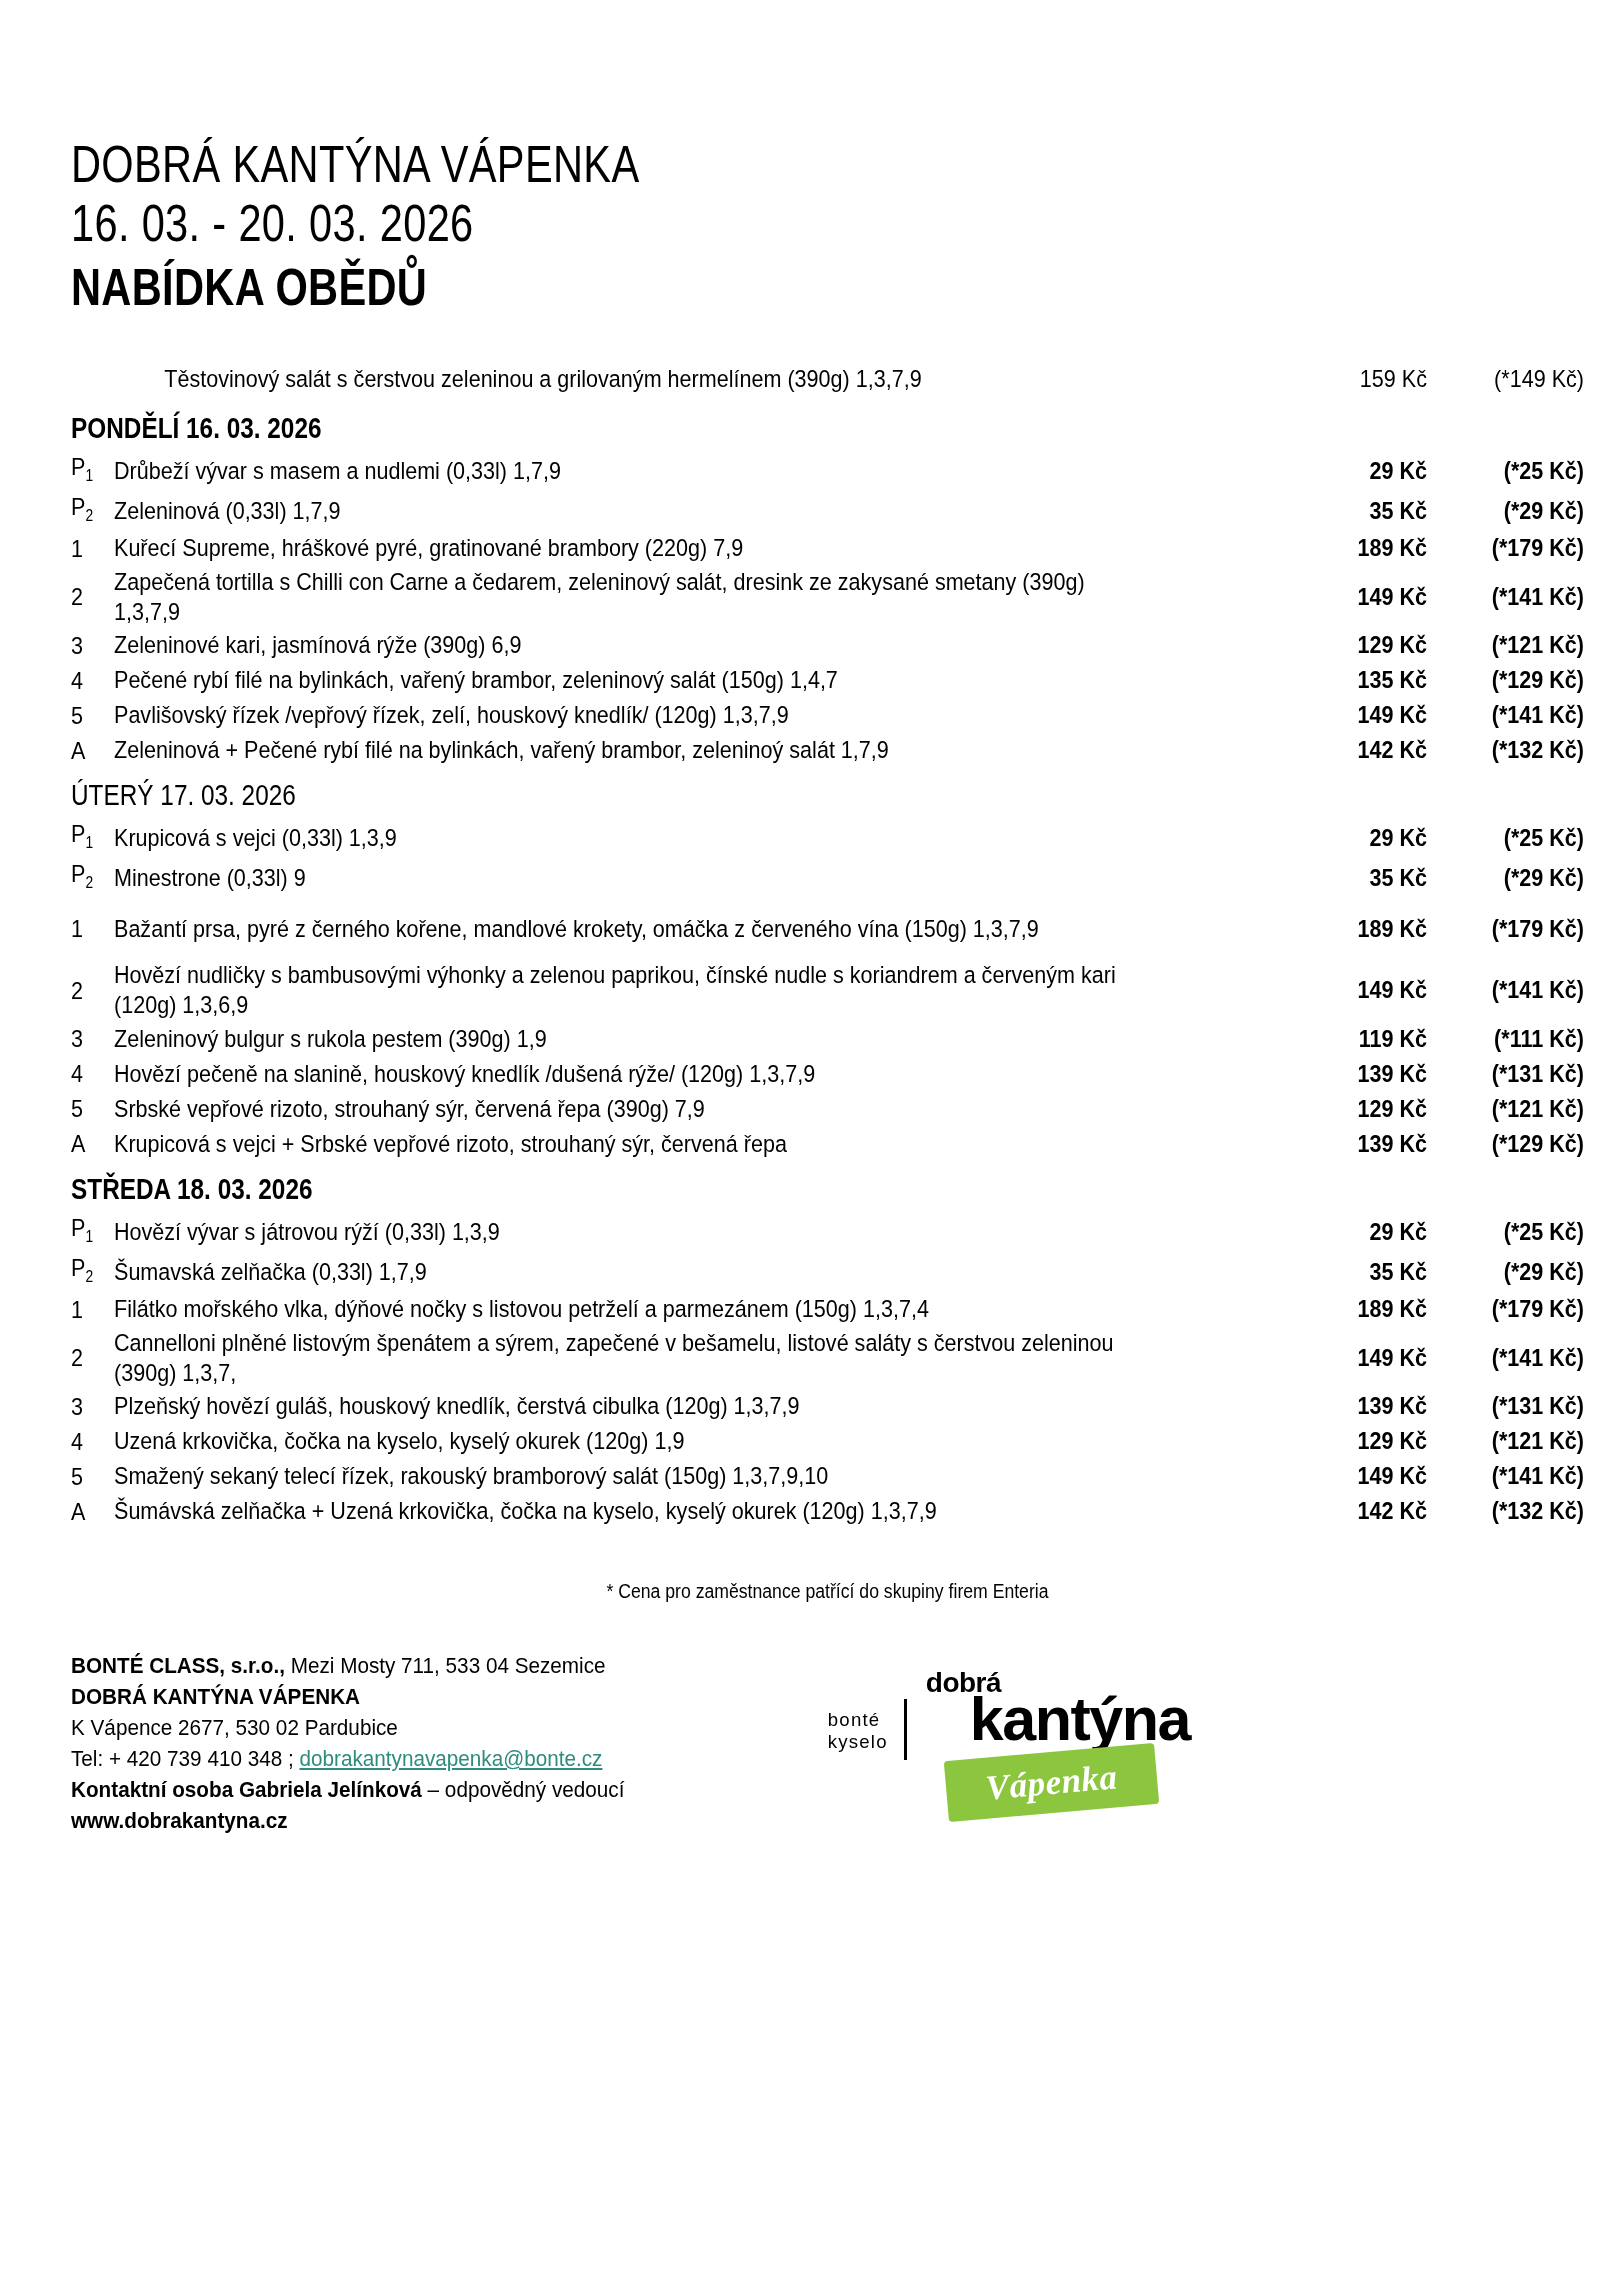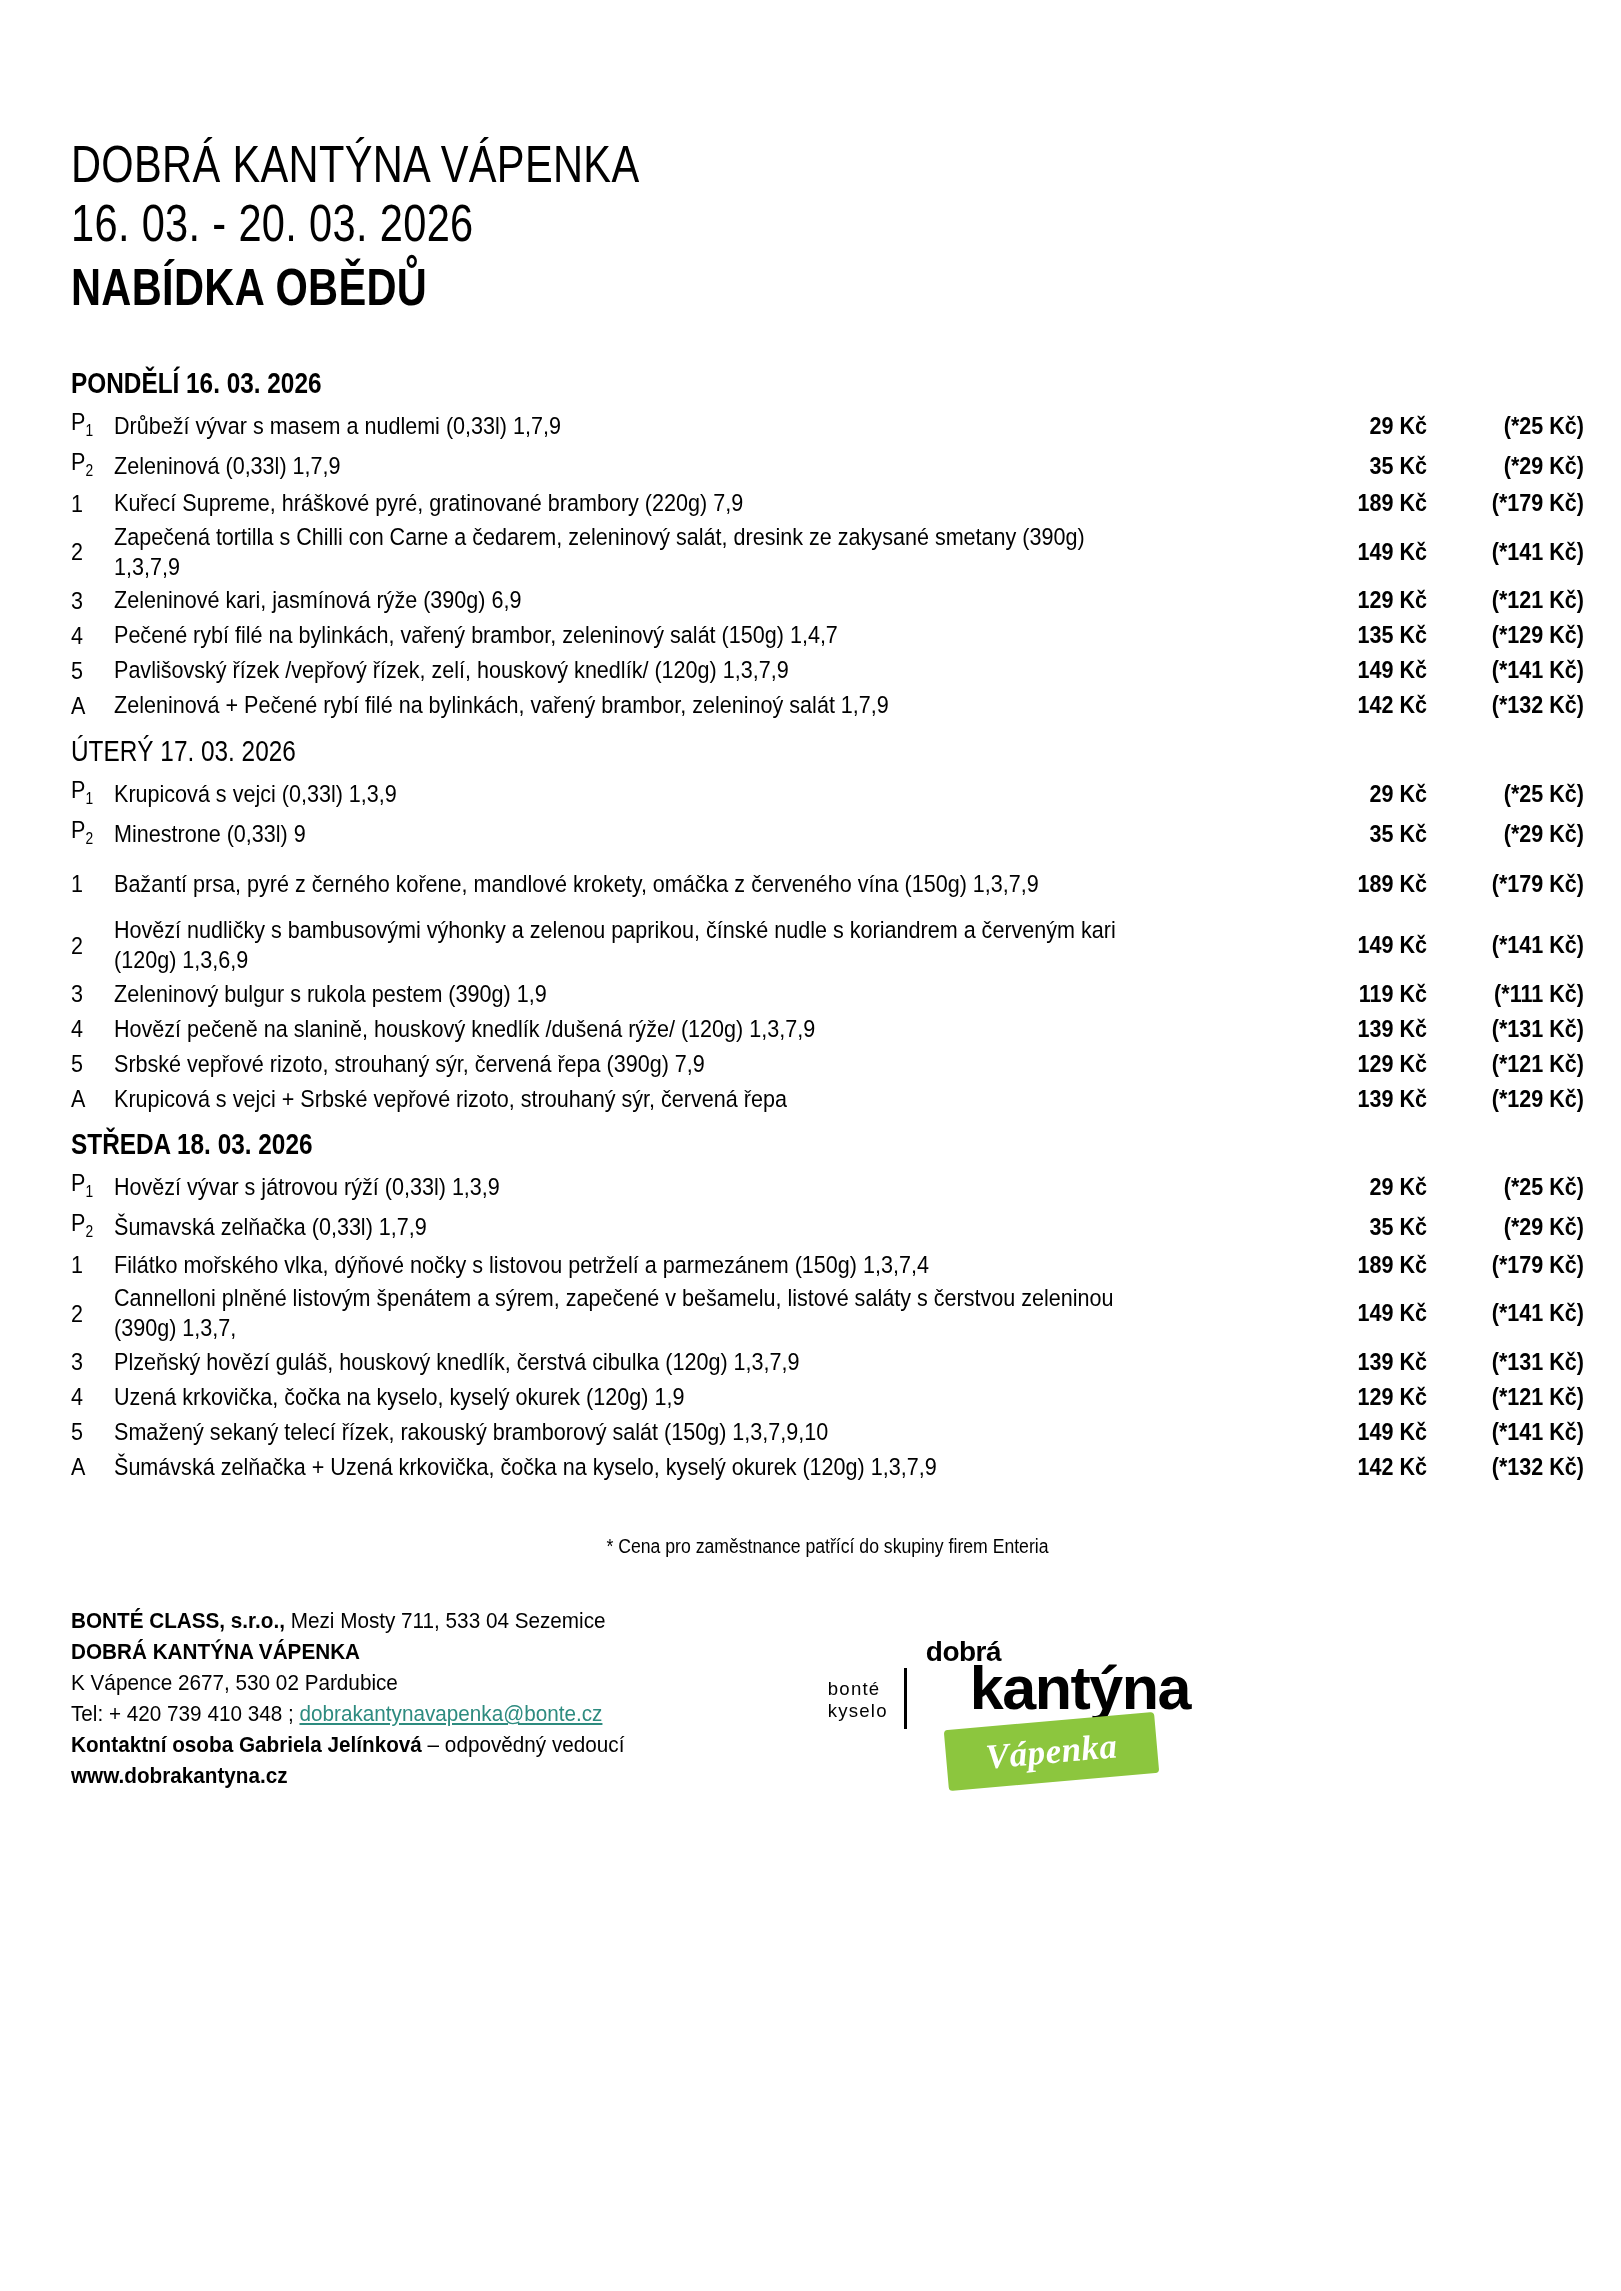--- a/index.html
+++ b/index.html
@@ -143,21 +143,21 @@
     text-align: center;
     font-size: 19.6px;
     transform: scaleX(0.9);
     transform-origin: center center;
   }
 
   
   .footer {
     margin-top: 47px;
     display: flex;
-    align-items: flex-end;
+    align-items: flex-start;
     justify-content: flex-start;
   }
   .contact {
     flex: 0 0 745px;
     font-size: 22.5px;
     line-height: 31px;
     transform: scaleX(0.92);
     transform-origin: left top;
   }
   .contact .l {
@@ -243,20 +243,25 @@
 <div class="page">
 
   <div class="header">
     <div class="title-line">DOBRÁ KANTÝNA VÁPENKA</div>
     <div class="title-line">16. 03. - 20. 03. 2026</div>
     <div class="title-strong">NABÍDKA OBĚDŮ</div>
   </div>
 
   <div class="menu">
 
+    <div class="row item-row salad-row">
+      <div class="desc">Těstovinový salát s čerstvou zeleninou a grilovaným hermelínem (390g)  1,3,7,9</div>
+      <div class="price">159 Kč</div>
+      <div class="price-alt">(*149 Kč)</div>
+    </div>
 
     <div id="days-container">
         <div class="day-head">PONDĚLÍ  16. 03. 2026</div>
         <div class="row item-row">
           <div class="code"><span>P</span><sub>1</sub></div>
           <div class="desc">Drůbeží vývar s masem a nudlemi (0,33l)  1,7,9</div>
           <div class="price">29 Kč</div>
           <div class="price-alt">(*25 Kč)</div>
         </div>
         <div class="row item-row">

